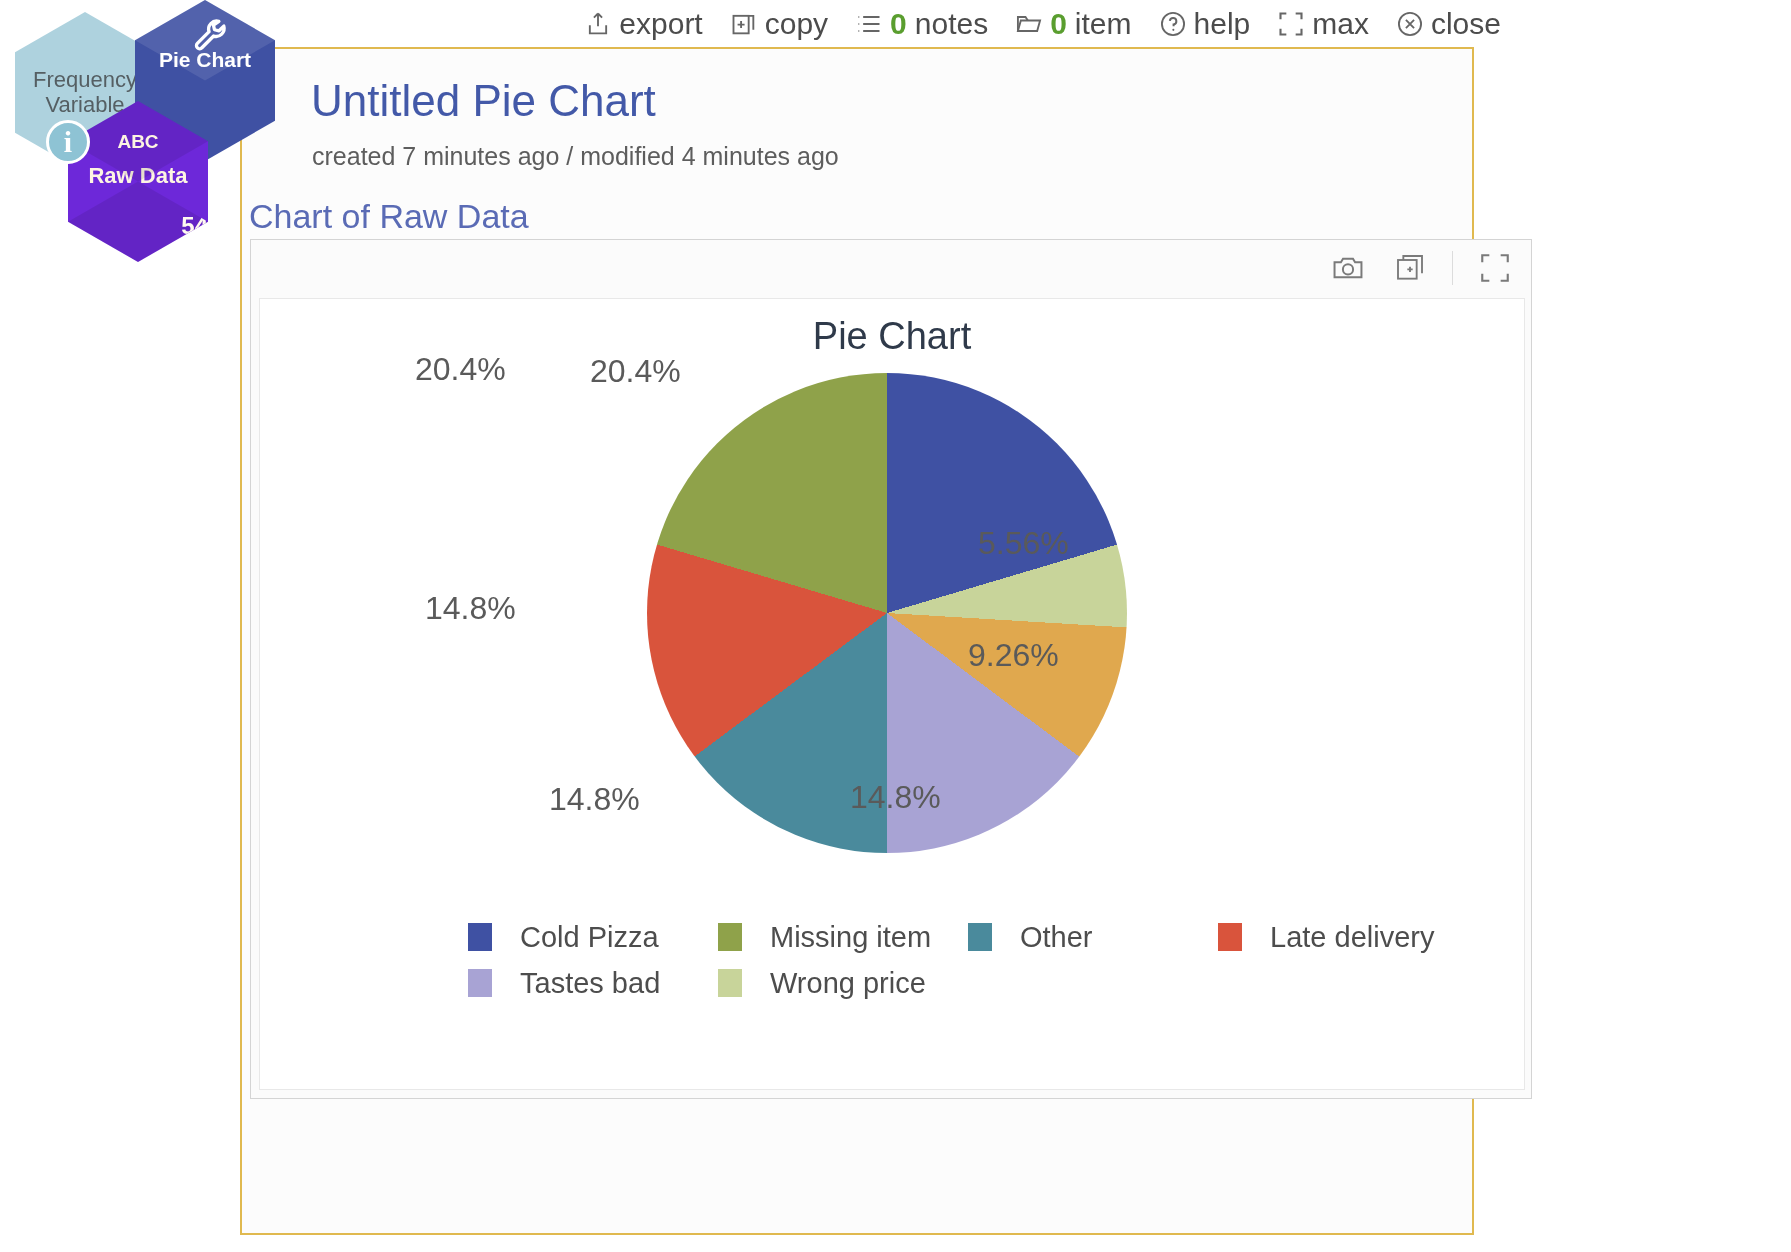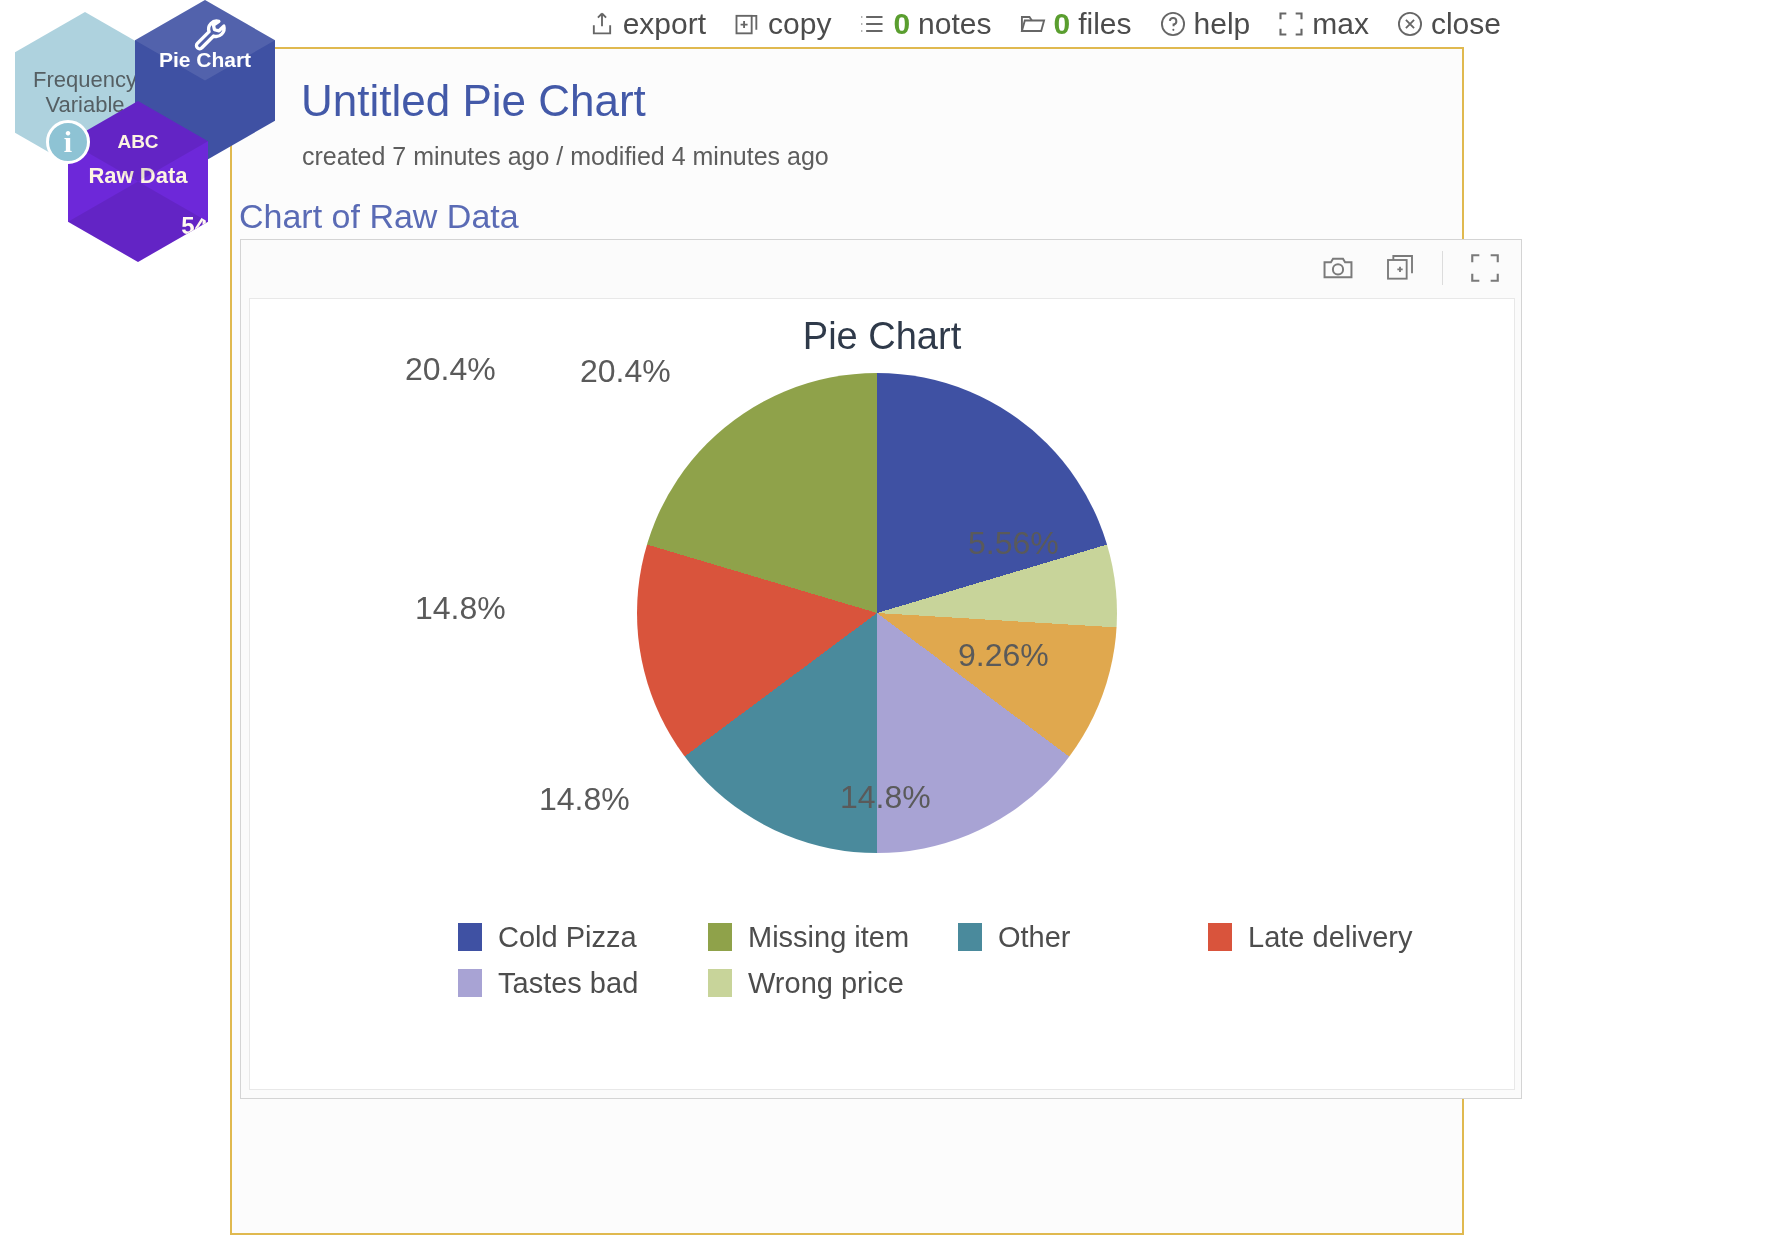--- a/index.html
+++ b/index.html
@@ -172,21 +172,21 @@
     position: absolute;
     left: 190px;
     top: 14px;
     z-index: 22;
     pointer-events: none;
   }
 
   
   .card {
     position: absolute;
-    left: 230px;
+    left: 240px;
     top: 47px;
     width: 1234px;
     height: 1188px;
     border: 2px solid #e0b94f;
     background: #fcfcfc;
     box-sizing: border-box;
   }
   .card-title {
     position: absolute;
     left: 69px;
@@ -298,20 +298,21 @@
   }
   .swatch {
     width: 24px;
     height: 28px;
     flex: 0 0 auto;
   }
   .legend-label {
     font-size: 29px;
     color: #4d4d4d;
     white-space: nowrap;
+    margin-left: 12px;
   }
 </style>
 </head>
 <body>
 
 <div class="topbar">
 
   <div class="tb-item">
     <span class="tb-icon">
       <svg width="28" height="28" viewBox="0 0 24 24" fill="none" stroke="#666" stroke-width="1.6">
@@ -345,21 +346,21 @@
   </div>
 
   <div class="tb-item">
     <span class="tb-icon">
       <svg width="28" height="28" viewBox="0 0 24 24" fill="none" stroke="#666" stroke-width="1.6">
         <path d="M2.5 18 L5 9 L21.5 9 L19 18 Z"></path>
         <path d="M2.5 18 L2.5 6 L9 6 L11 9"></path>
       </svg>
     </span>
     <span class="tb-count">0</span>
-    <span>files</span>
+    <span>item</span>
   </div>
 
   <div class="tb-item">
     <span class="tb-icon">
       <svg width="28" height="28" viewBox="0 0 24 24" fill="none" stroke="#666" stroke-width="1.6">
         <circle cx="12" cy="12" r="9.5"></circle>
         <path d="M9.3 9.3 a2.8 2.8 0 1 1 3.2 3.1 v1.6" stroke-width="1.7"></path>
         <circle cx="12.3" cy="17" r="0.9" fill="#666" stroke="none"></circle>
       </svg>
     </span>

